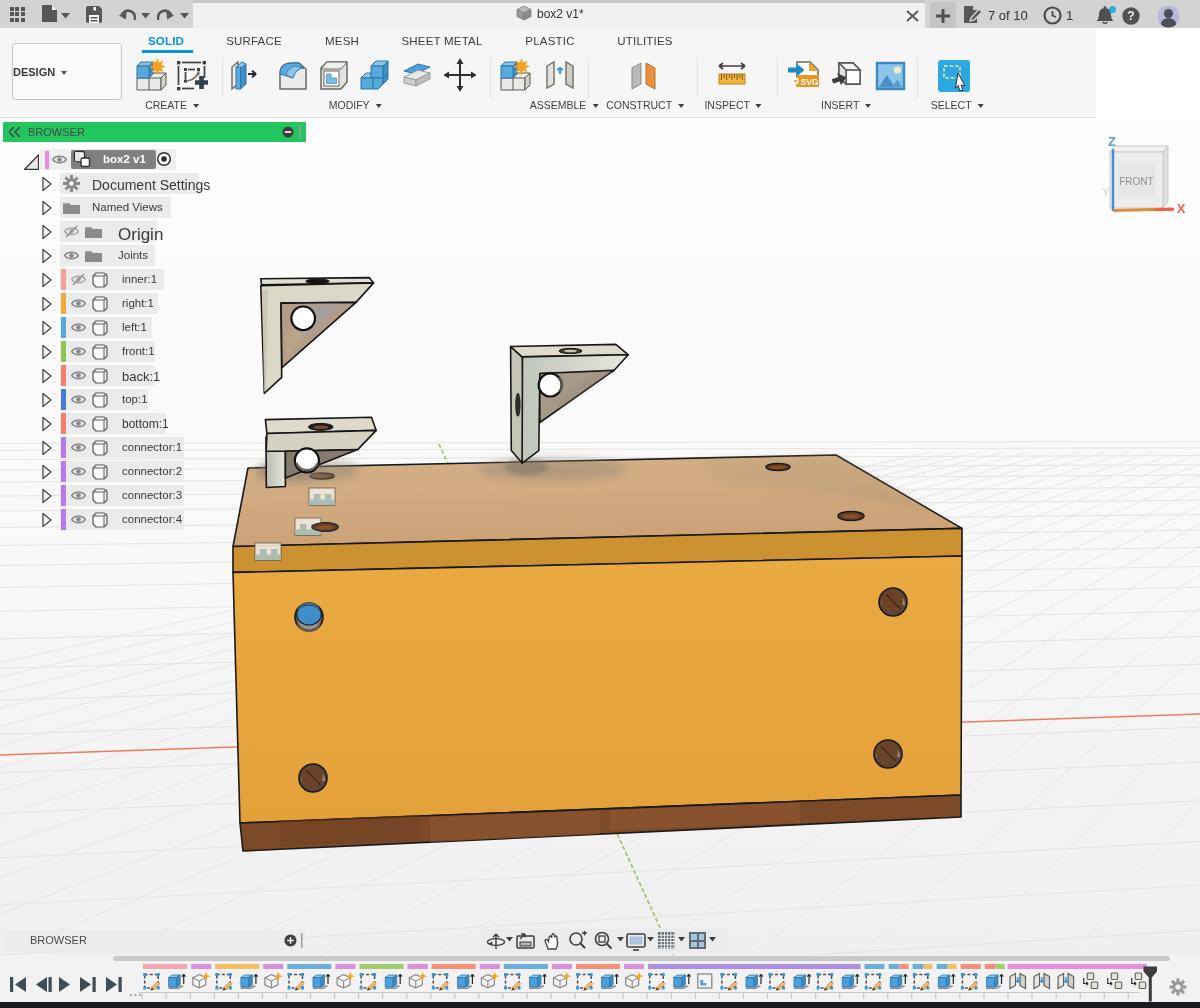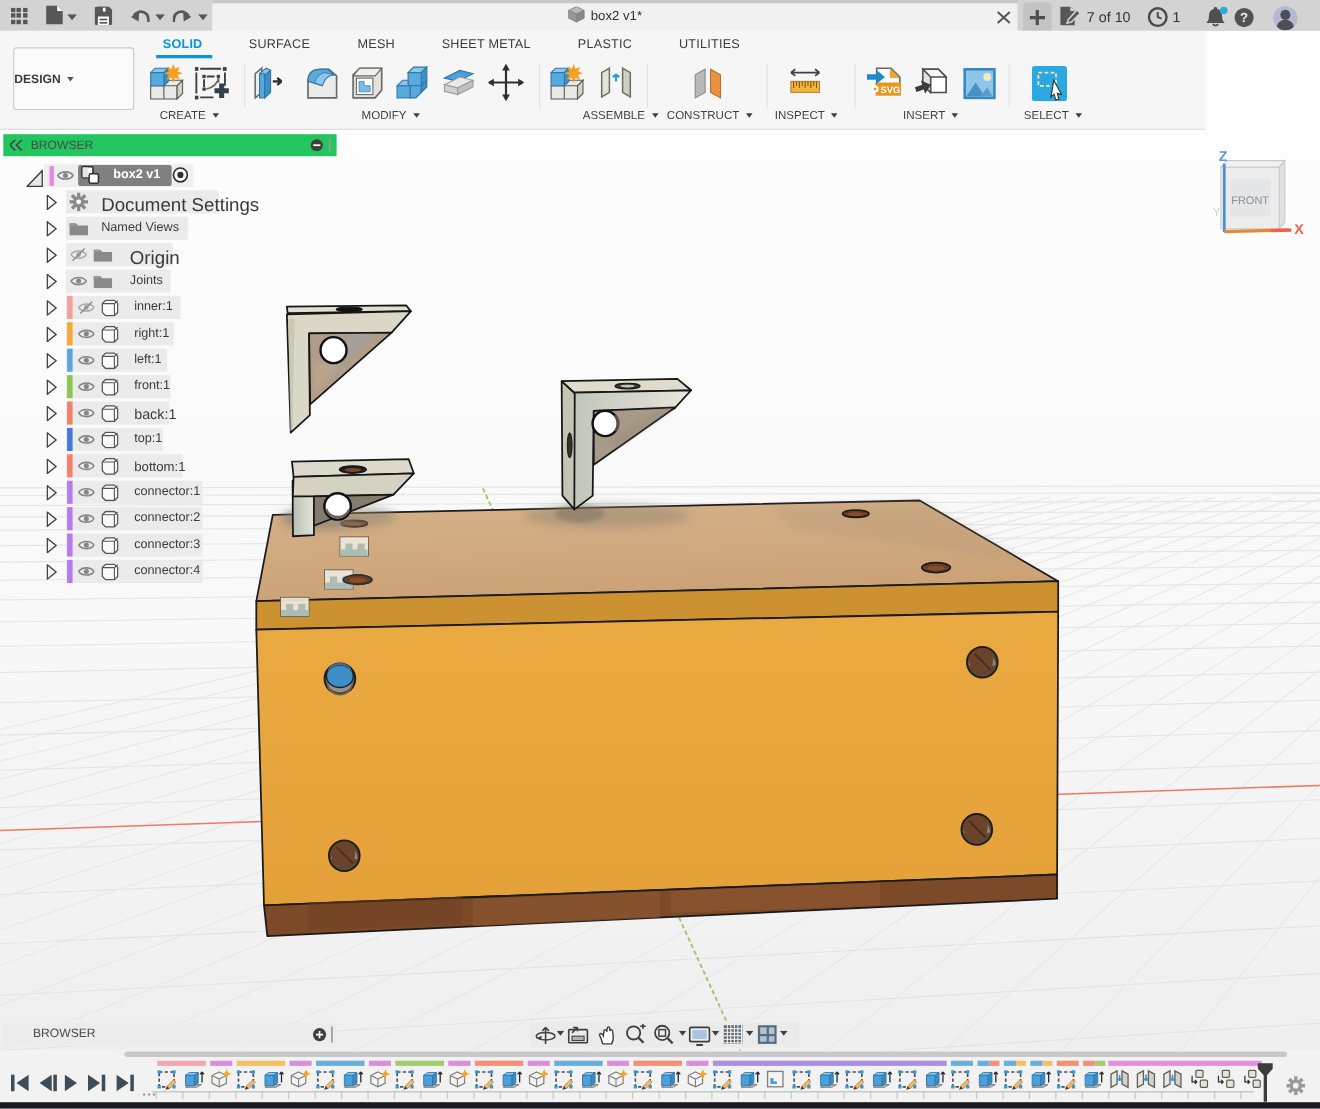--- a/index.html
+++ b/index.html
@@ -500,21 +500,21 @@
 <svg class="abs" style="left:60px;top:53px" width="17" height="17">
       <g fill="#8a8a8a">
         <circle cx="8.5" cy="8.5" r="5"></circle>
         <rect x="7" y="0" width="3" height="17" transform="rotate(0 8.5 8.5)"></rect>
         <rect x="7" y="0" width="3" height="17" transform="rotate(45 8.5 8.5)"></rect>
         <rect x="7" y="0" width="3" height="17" transform="rotate(90 8.5 8.5)"></rect>
         <rect x="7" y="0" width="3" height="17" transform="rotate(135 8.5 8.5)"></rect>
       </g>
       <circle cx="8.5" cy="8.5" r="2.2" fill="#fff"></circle>
     </svg>
-<span class="abs" style="left:89px;top:55px;font-size:17px;color:#3a3a3a">Document Settings</span>
+<span class="abs" style="left:89px;top:55px;font-size:14px;color:#3a3a3a">Document Settings</span>
 <div class="brow" style="left:57px;top:75px;width:111px"></div>
 <svg class="abs" style="left:39px;top:78.5px" width="10" height="14">
       <polygon points="1,0.5 9,7 1,13.5" fill="#f4f4f4" stroke="#3f3f3f" stroke-width="1.2"></polygon>
     </svg>
 <svg class="abs" style="left:60px;top:79px" width="17" height="13">
       <path d="M0 2 h6 l2 2 h9 v9 h-17 z" fill="#8a8a8a"></path>
       <path d="M0 2 h6 v2 h-6 z" fill="#9a9a9a"></path>
     </svg>
 <span class="abs" style="left:89px;top:79px;font-size:11.5px;color:#3a3a3a">Named Views</span>
 <div class="brow" style="left:57px;top:99px;width:97px"></div>

